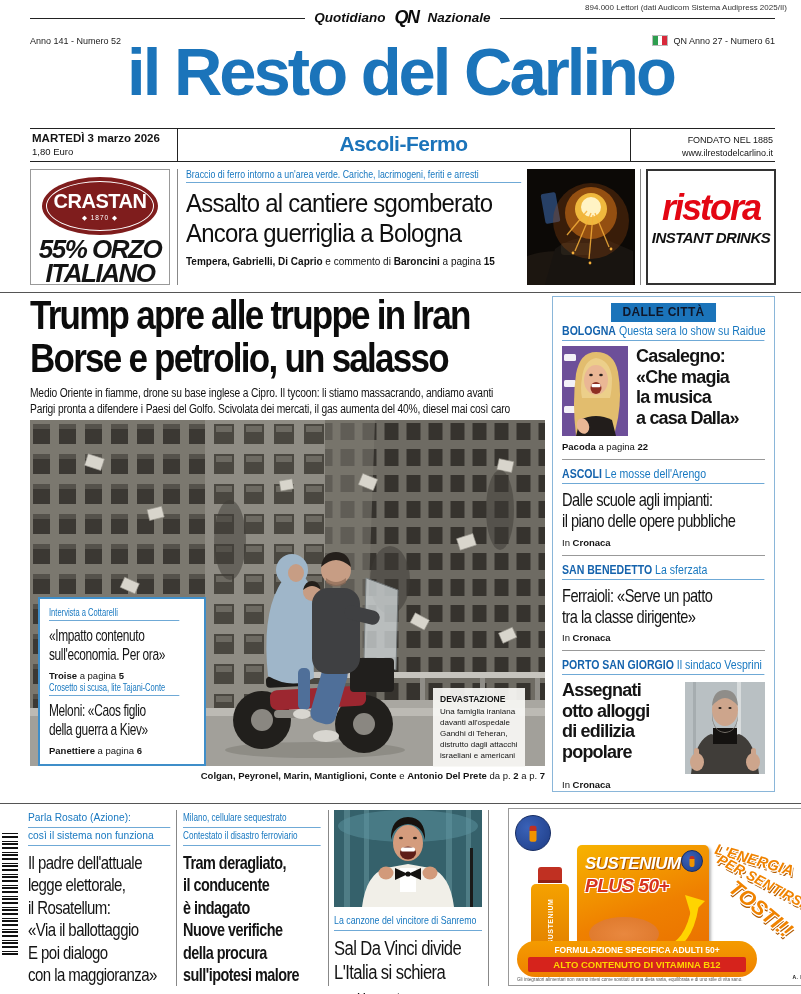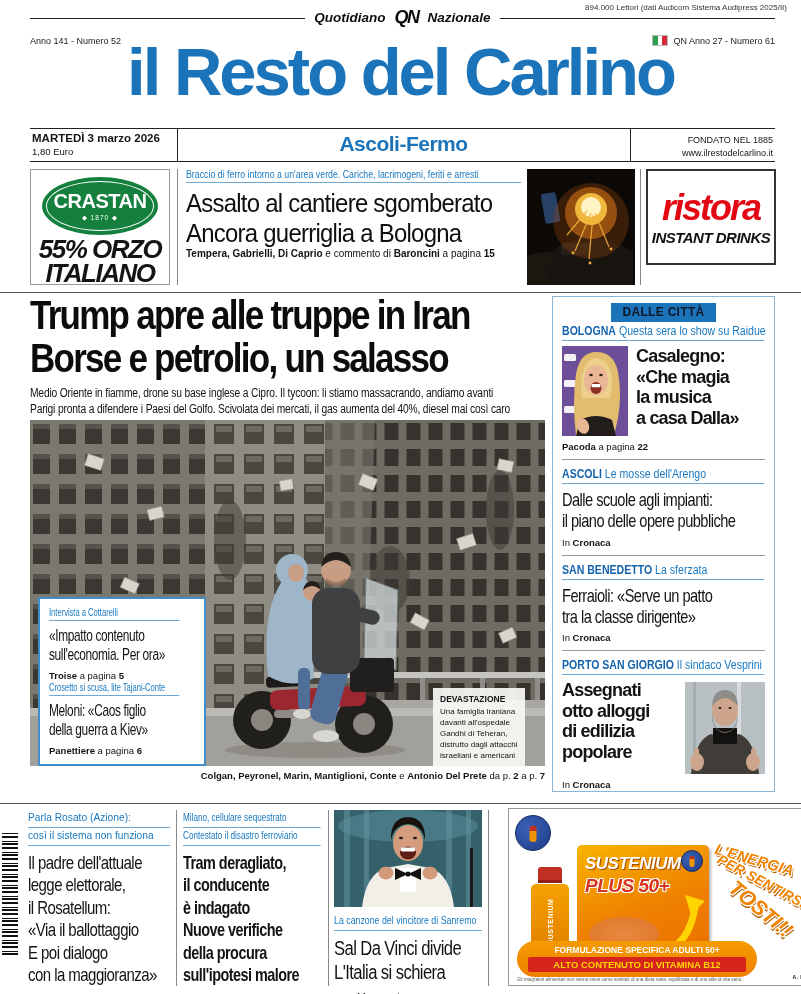--- a/index.html
+++ b/index.html
@@ -28,34 +28,34 @@
   .dateblock{position:absolute;left:2px;top:3px;}
   .date{font-size:11.5px;font-weight:700;}
   .price{font-size:9.5px;margin-top:2px;}
   .edition{position:absolute;left:147px;width:453px;top:3px;text-align:center;
         font-size:21px;font-weight:700;color:#1b74ba;letter-spacing:-0.5px;}
   .founded{position:absolute;right:2px;top:5px;text-align:right;font-size:9px;line-height:1.45;}
 
   
   .ad-crastan{position:absolute;left:30px;top:169px;width:140px;height:116px;border:1px solid #999;
         background:#fff;text-align:center;box-sizing:border-box;}
-  .crastan-oval{position:relative;width:116px;height:58px;margin:7px auto 3px;background:#15803d;border-radius:50%;}
+  .crastan-oval{position:relative;width:116px;height:58px;margin:7px auto 3px;background:#7f1d1d;border-radius:50%;}
   .crastan-oval:after{content:"";position:absolute;inset:4px;border:1.5px solid #fff;border-radius:50%;}
   .crastan-brand{position:relative;z-index:1;padding-top:13px;font-size:20px;font-weight:700;color:#fff;letter-spacing:-0.5px;}
   .crastan-year{position:relative;z-index:1;font-size:6.5px;color:#fff;letter-spacing:1px;margin-top:1px;}
   .crastan-l1,.crastan-l2{font-size:26px;font-weight:700;font-style:italic;letter-spacing:-1.5px;line-height:0.92;color:#141414;}
 
   .vdiv{position:absolute;border-left:1px solid #888;}
   .topstory{position:absolute;left:186px;top:168px;width:335px;}
   .kicker{color:#1878c0;font-size:11px;padding-bottom:2px;border-bottom:1px solid #6fa9d6;margin-bottom:6px;}
   .ts-h{font-size:26px;letter-spacing:-0.8px;line-height:1.14;color:#0f0f0f;font-weight:400;}
-  .byline{font-size:10px;color:#111;}
+  .byline{font-size:10px;color:#111;margin-top:8px;}
 
   .riot{position:absolute;left:527px;top:169px;width:108px;height:116px;}
-  .ad-ristora{position:absolute;left:646px;top:169px;width:130px;height:96px;border:2px solid #333;
+  .ad-ristora{position:absolute;left:646px;top:169px;width:130px;height:116px;border:2px solid #333;
         text-align:center;box-sizing:border-box;background:#fff;}
   .ristora-brand{font-size:36px;font-weight:700;font-style:italic;color:#e30613;letter-spacing:-2px;margin-top:16px;}
   .ristora-sub{font-size:15px;font-weight:700;font-style:italic;color:#111;margin-top:0px;letter-spacing:-0.5px;}
 
   .rule{position:absolute;left:0;right:0;border-top:1px solid #555;}
 
   
   .mainh{position:absolute;left:30px;top:294px;font-size:40px;font-weight:700;letter-spacing:-2px;
         line-height:1.08;color:#0c0c0c;transform:scaleX(0.875);transform-origin:left top;}
   .deck{position:absolute;left:30px;top:386px;font-size:12.5px;line-height:15.5px;color:#111;

